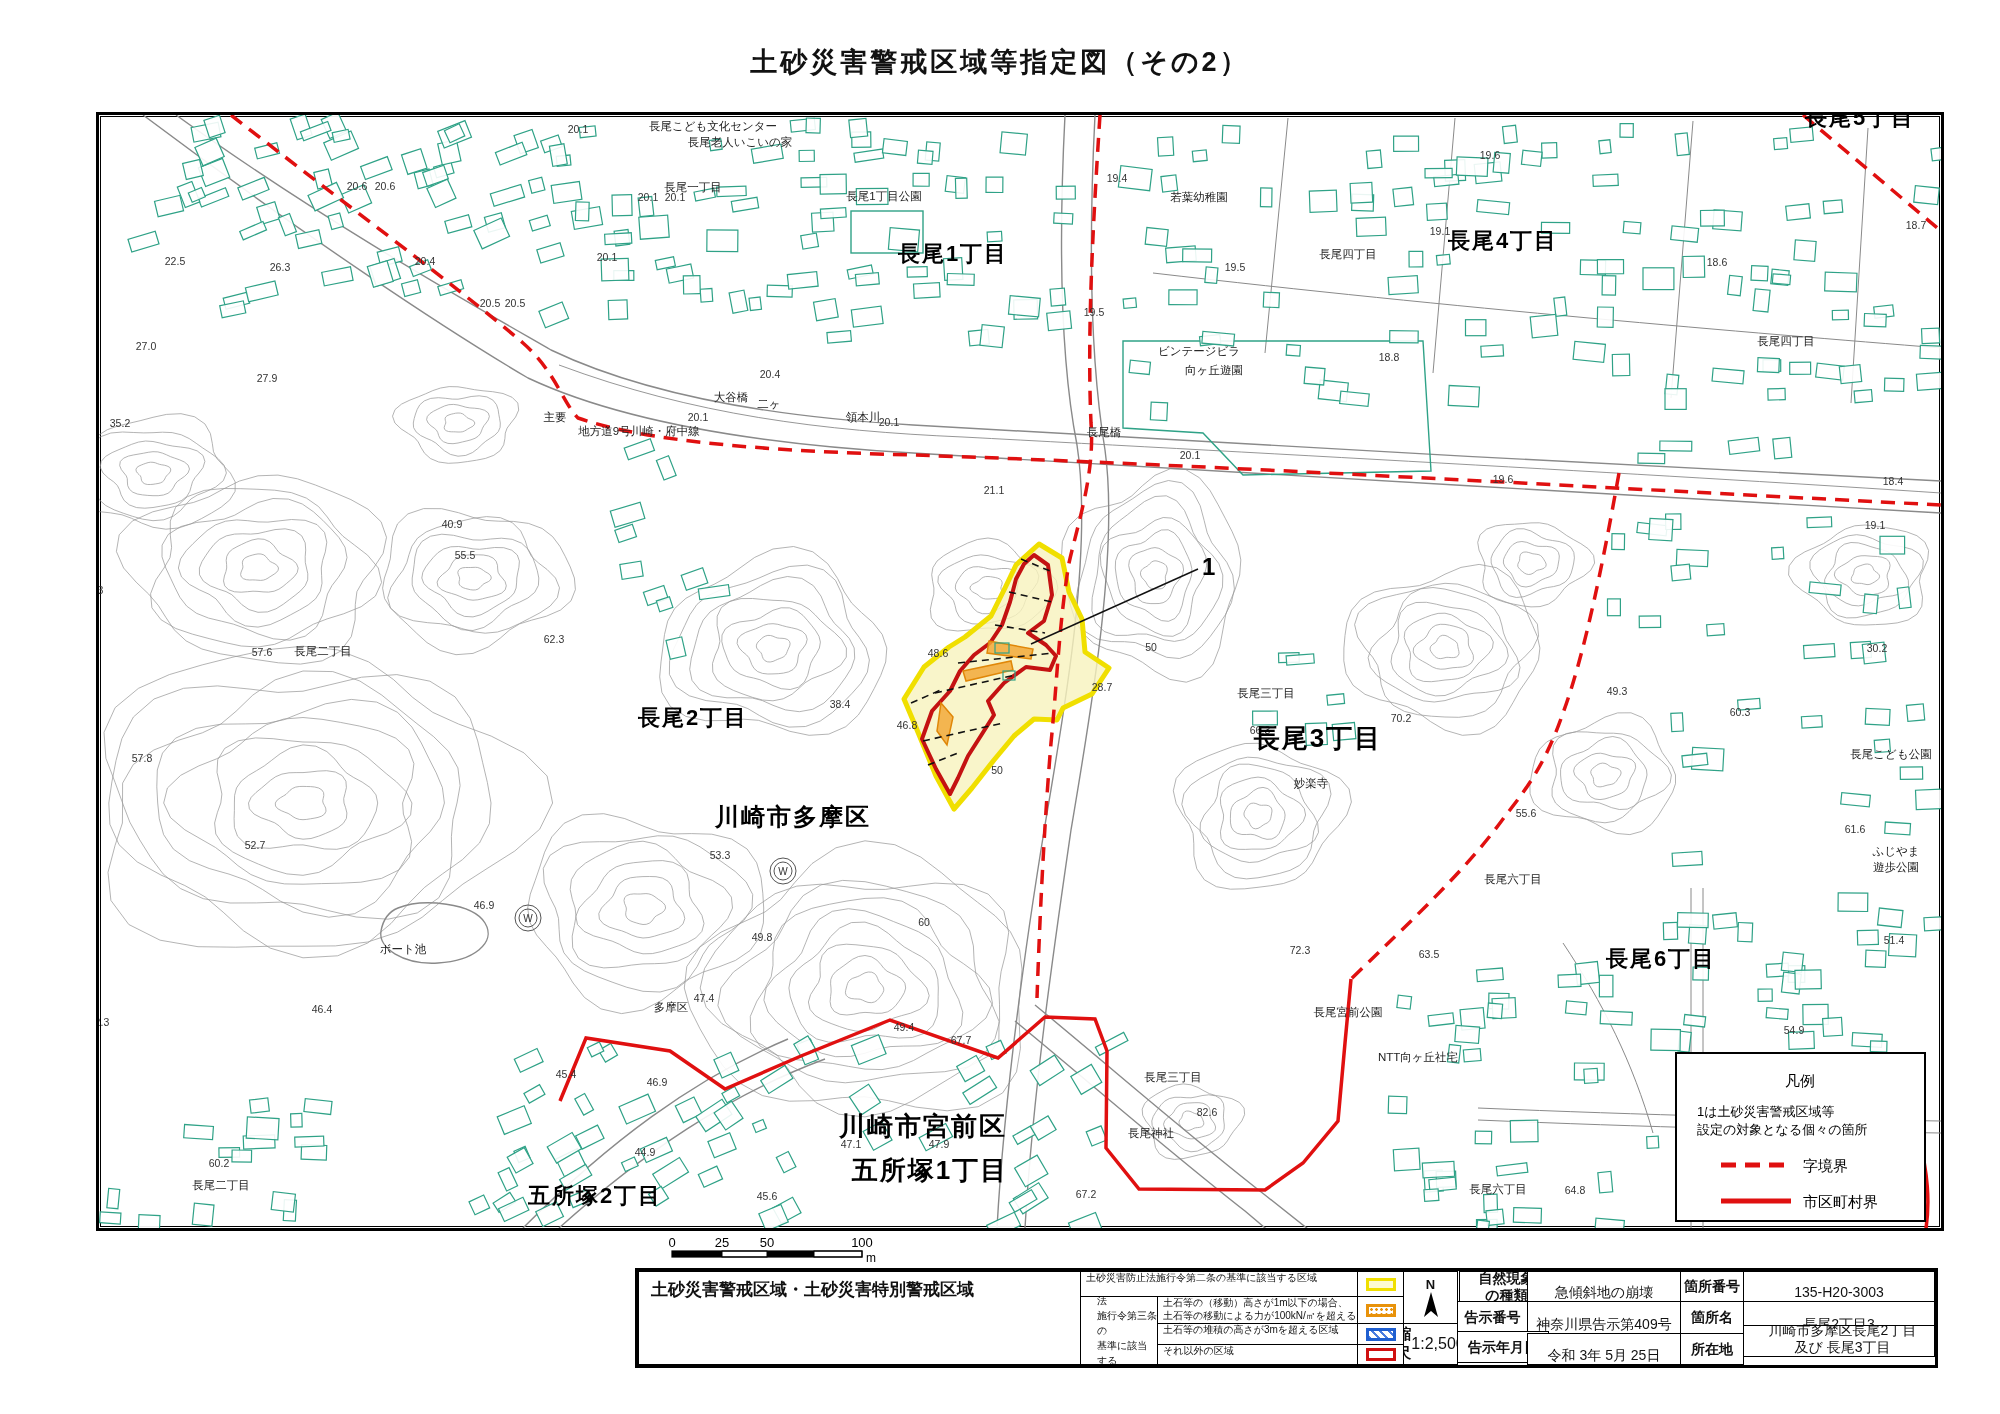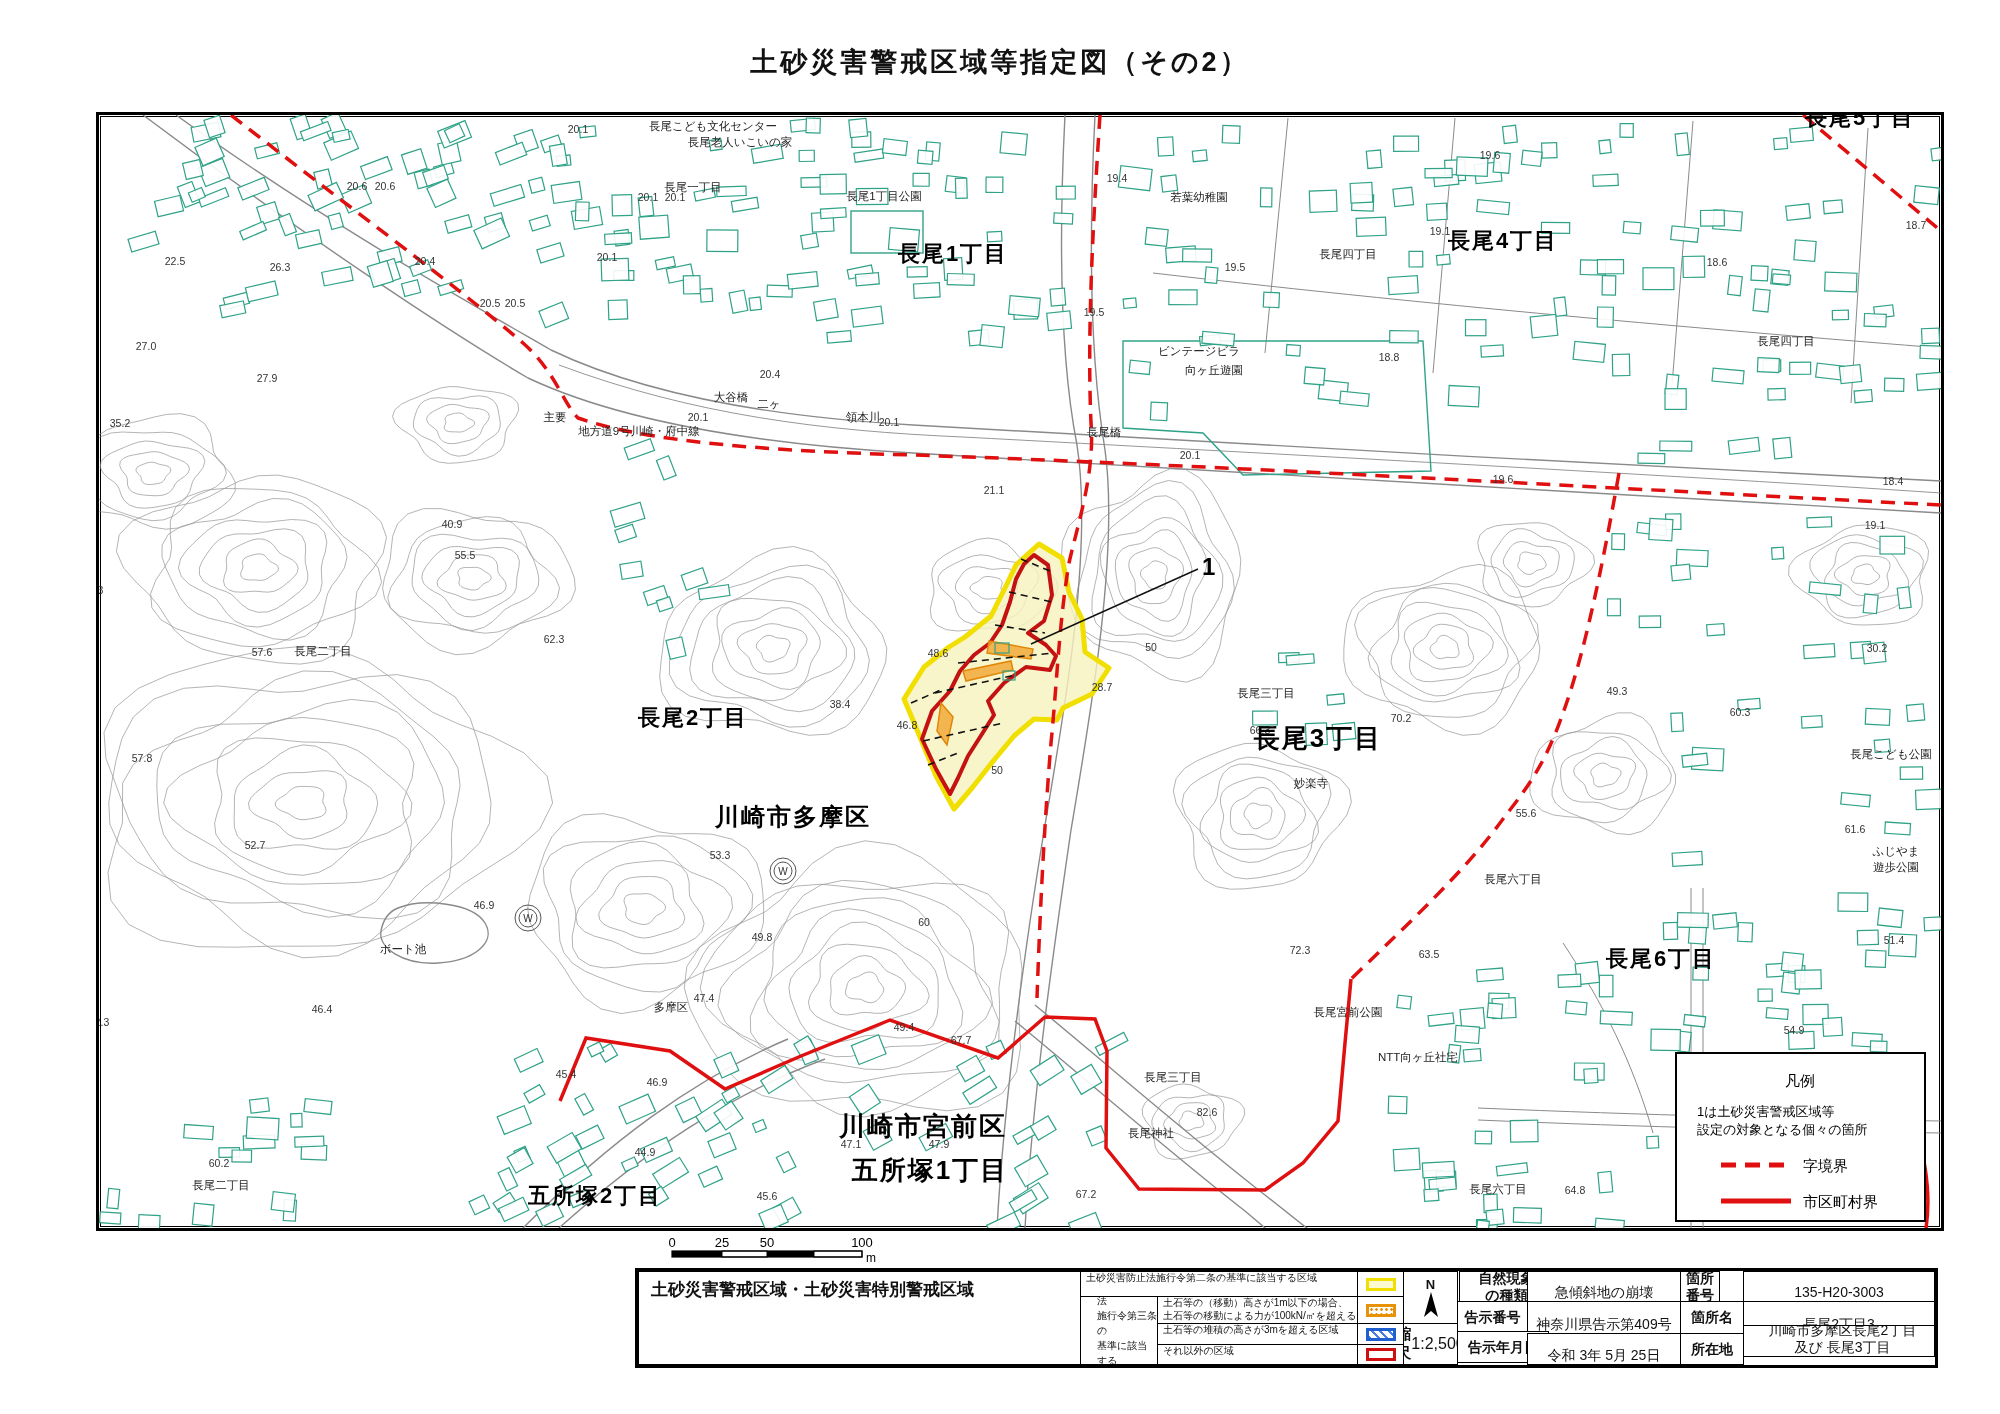--- a/index.html
+++ b/index.html
@@ -820,21 +820,21 @@
     <div class="shaku-val">1:2,500</div>
   </div>
 
   <div class="cell info-lab" style="left:780px;top:0;width:95px;height:31px;margin-left:41px;">
     <div><span>自然現象</span><br>
          <span>の種類</span></div>
   </div>
   <div class="cell info-val" style="left:889px;top:0;width:154px;height:31px;">
     <div>急傾斜地の崩壊</div>
   </div>
-  <div class="cell info-lab" style="left:1042px;top:0;width:40px;height:31px;">
+  <div class="cell info-lab" style="left:1042px;top:0;width:64px;height:31px;">
     <div>箇所番号</div>
   </div>
   <div class="cell info-val" style="left:1105px;top:0;width:192px;height:31px;">
     <div>135-H20-3003</div>
   </div>
   <div class="cell info-lab" style="left:819px;top:30px;width:71px;height:33px;">
     <div>告示番号</div>
   </div>
   <div class="cell info-val" style="left:889px;top:30px;width:154px;height:33px;">
     <div>神奈川県告示第409号</div>

